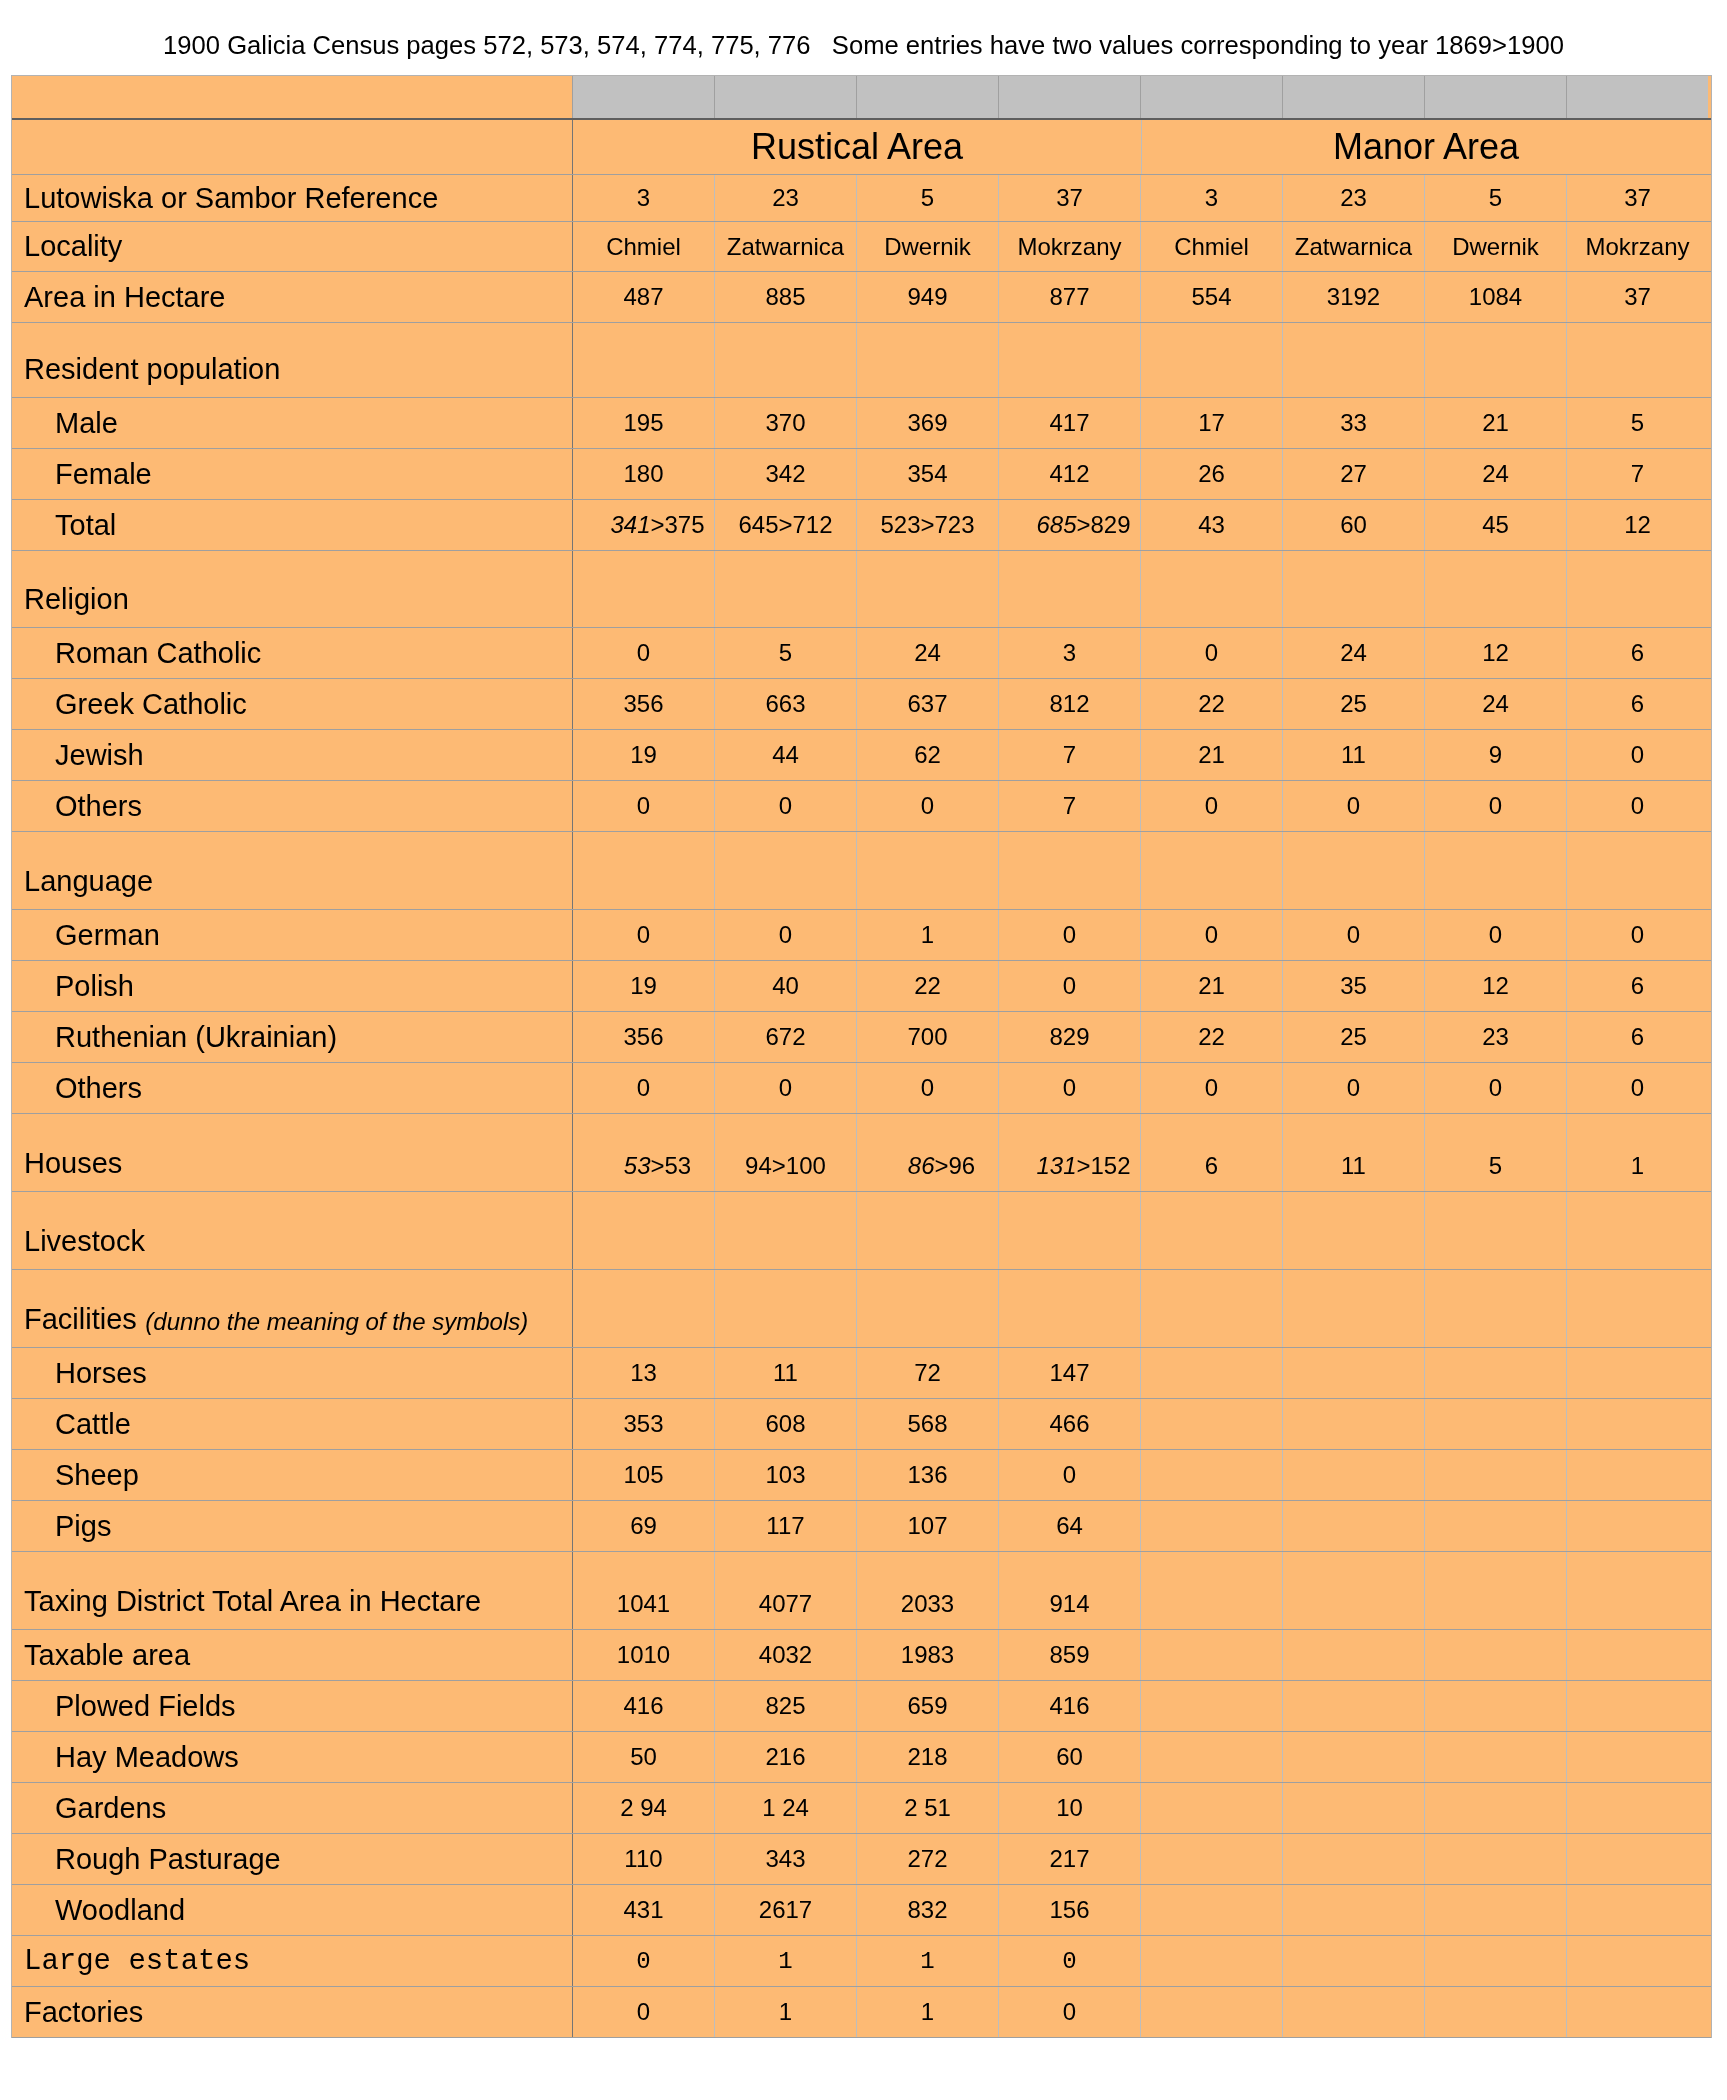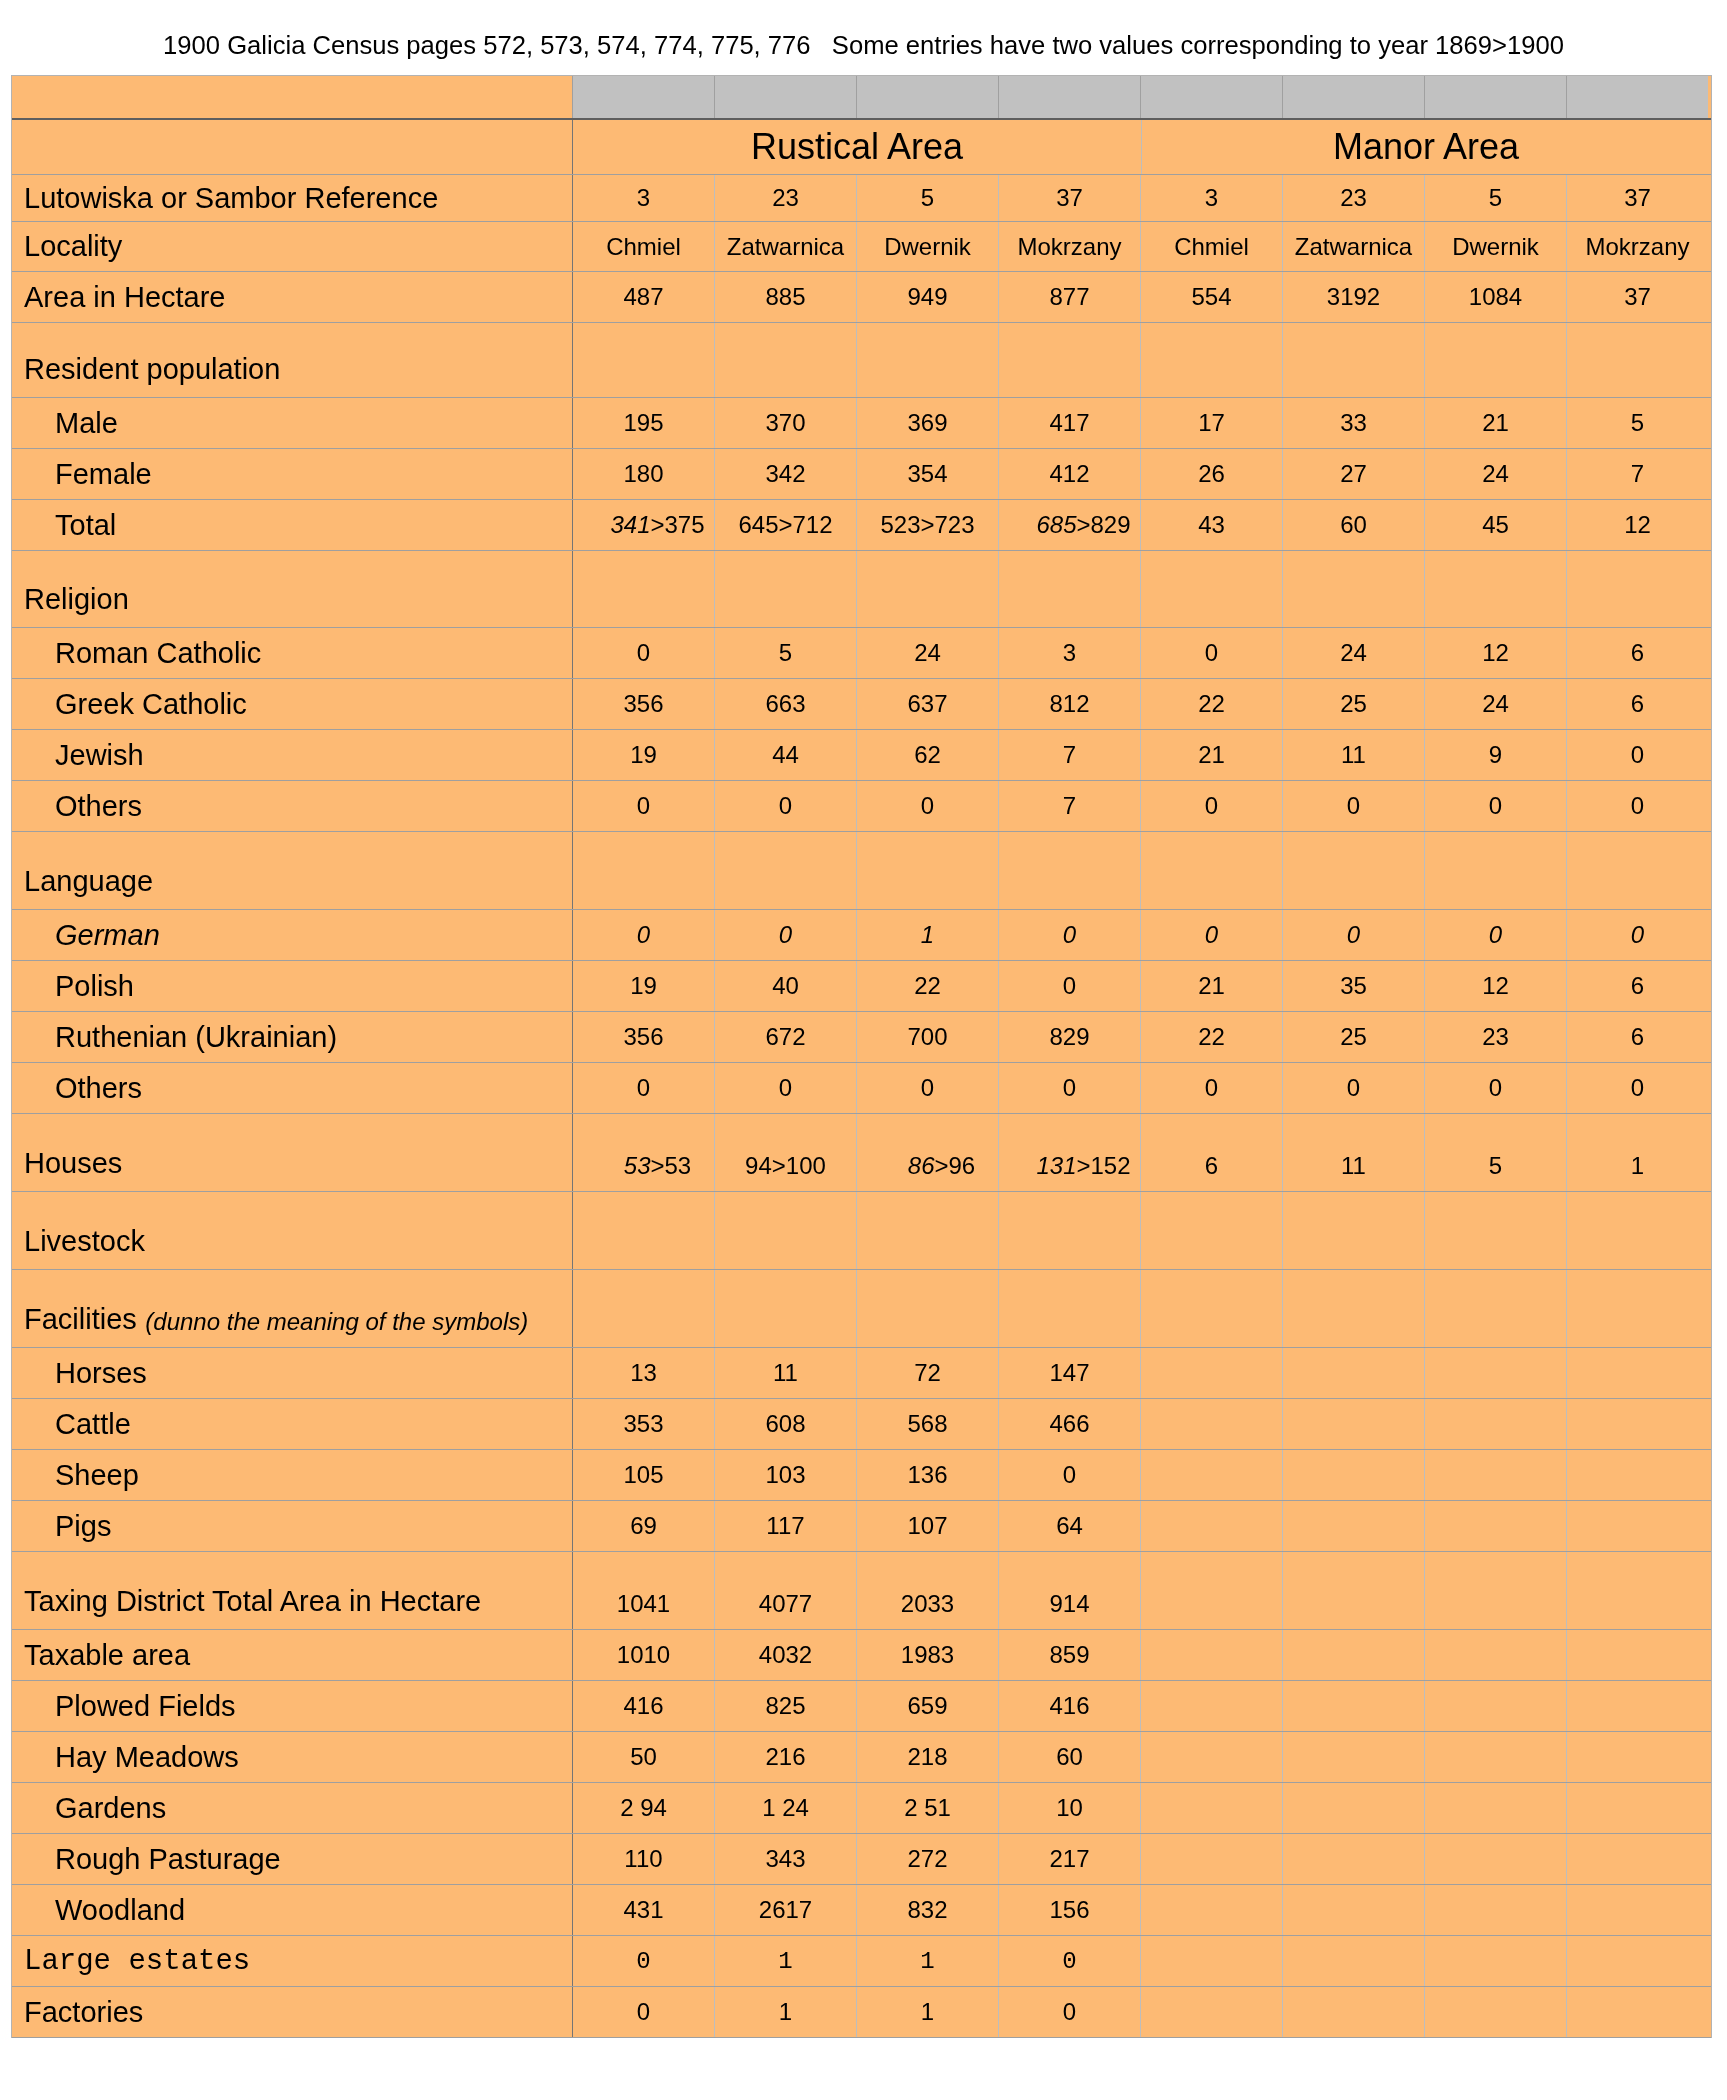--- a/index.html
+++ b/index.html
@@ -421,21 +421,21 @@
       <div class="cell datacell">
         <div class="value"></div>
       </div>
       <div class="cell datacell">
         <div class="value"></div>
       </div>
       <div class="cell datacell">
         <div class="value"></div>
       </div>
     </div>
-    <div class="row" style="height: 51px; font-style: italic;">
+    <div class="row" style="height: 51px;">
       <div class="cell labelcell indent">
         <div class="label">German</div>
       </div>
       <div class="cell datacell first">
         <div class="value">0</div>
       </div>
       <div class="cell datacell">
         <div class="value">0</div>
       </div>
       <div class="cell datacell">

